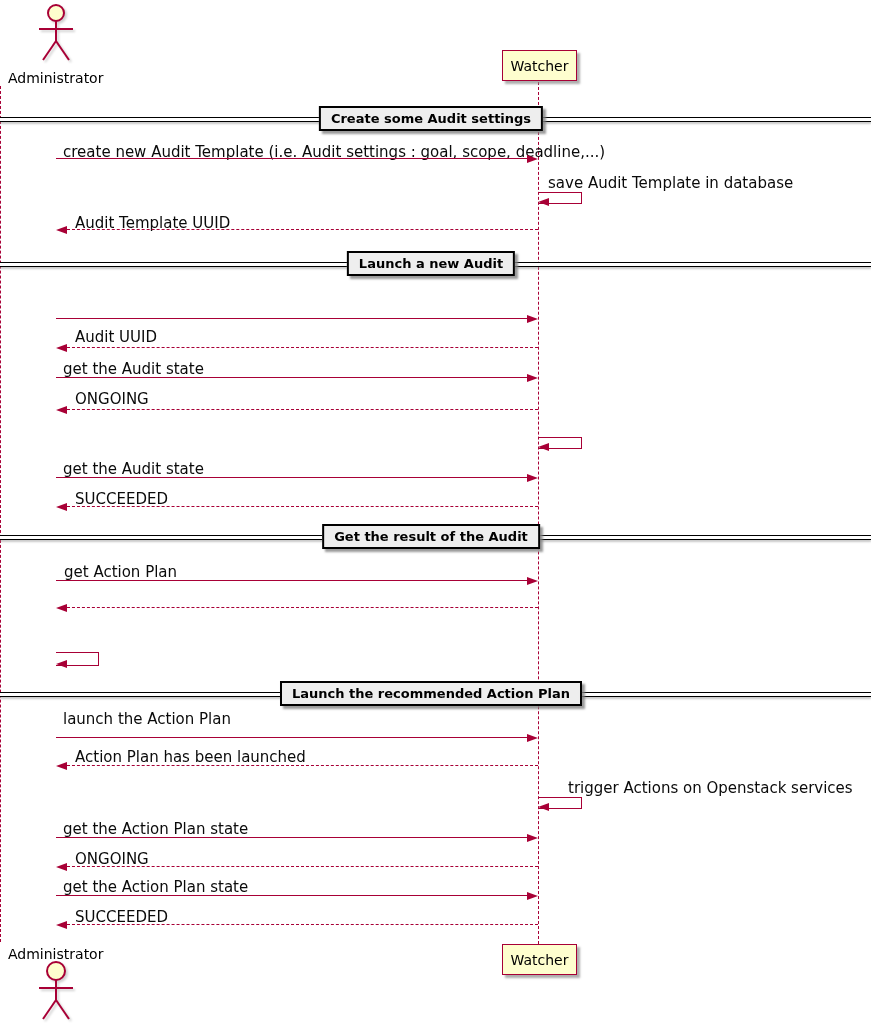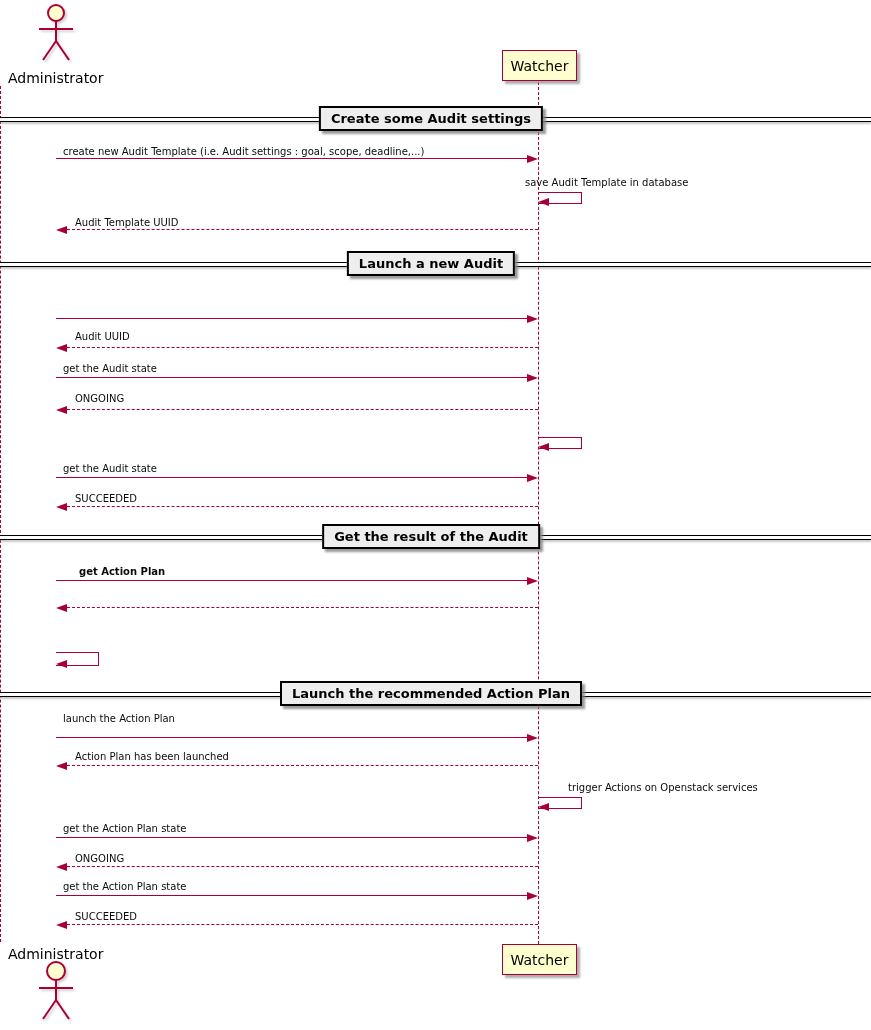--- a/index.html
+++ b/index.html
@@ -27,21 +27,21 @@
     background:#fff;box-shadow:0 2px 2px rgba(150,150,150,0.5);
   }
   .divider-box{
     position:absolute;left:431px;transform:translateX(-50%);
     background:#EEEEEE;border:2px solid #000;
     box-shadow:3px 3px 2px rgba(130,130,130,0.8);
     font-weight:bold;font-size:13px;white-space:nowrap;
     padding:3px 10px;line-height:15px;
   }
   .msg-label{
-    position:absolute;font-size:10px;line-height:14px;
+    position:absolute;font-size:15px;line-height:14px;
     white-space:pre-line;color:#0a0a0a;
   }
   .line-solid{position:absolute;left:56px;width:472px;height:0;border-top:1.2px solid #A80036;}
   .line-dashed{position:absolute;left:67px;width:471px;height:0;border-top:1px dashed #A80036;}
   .head-right{position:absolute;left:527px;width:0;height:0;
     border-top:4px solid transparent;border-bottom:4px solid transparent;border-left:11px solid #A80036;}
   .head-left{position:absolute;left:56px;width:0;height:0;
     border-top:4px solid transparent;border-bottom:4px solid transparent;border-right:11px solid #A80036;}
   .self-loop{position:absolute;border:1.2px solid #A80036;border-left:none;}
   .self-loop.watcher{left:538px;width:43px;height:10px;}
@@ -68,21 +68,21 @@
     <span>Watcher</span>
   </div>
 
   <div class="divider-line" style="top:117px;"></div>
   <div class="divider-box" style="top:106px;">Create some Audit settings</div>
 
   <div class="msg-label" style="left:63px;top:145px;">create new Audit Template (i.e. Audit settings : goal, scope, deadline,...)</div>
   <div class="line-solid" style="top:158px;"></div>
   <div class="head-right" style="top:155px;"></div>
 
-  <div class="msg-label" style="left:525px;top:176px;text-align:right;">save Audit Template in database</div>
+  <div class="msg-label" style="left:548px;top:176px;text-align:right;">save Audit Template in database</div>
   <div class="self-loop watcher" style="top:192px;"></div>
   <div class="head-left" style="left:538px;top:198px;"></div>
 
   <div class="msg-label" style="left:75px;top:216px;">Audit Template UUID</div>
   <div class="line-dashed" style="top:229px;"></div>
   <div class="head-left" style="top:226px;"></div>
 
   <div class="divider-line" style="top:262px;"></div>
   <div class="divider-box" style="top:251px;">Launch a new Audit</div>
 
@@ -108,21 +108,21 @@
   <div class="line-solid" style="top:477px;"></div>
   <div class="head-right" style="top:474px;"></div>
 
   <div class="msg-label" style="left:75px;top:492px;">SUCCEEDED</div>
   <div class="line-dashed" style="top:506px;"></div>
   <div class="head-left" style="top:503px;"></div>
 
   <div class="divider-line" style="top:535px;"></div>
   <div class="divider-box" style="top:524px;">Get the result of the Audit</div>
 
-  <div class="msg-label" style="left:79px;top:565px;font-weight:bold;">get Action Plan</div>
+  <div class="msg-label" style="left:64px;top:565px;">get Action Plan</div>
   <div class="line-solid" style="top:580px;"></div>
   <div class="head-right" style="top:577px;"></div>
 
   <div class="line-dashed" style="top:607px;"></div>
   <div class="head-left" style="top:604px;"></div>
 
   <div class="self-loop admin" style="top:652px;"></div>
   <div class="head-left" style="left:56px;top:660px;"></div>
 
   <div class="divider-line" style="top:692px;"></div>

